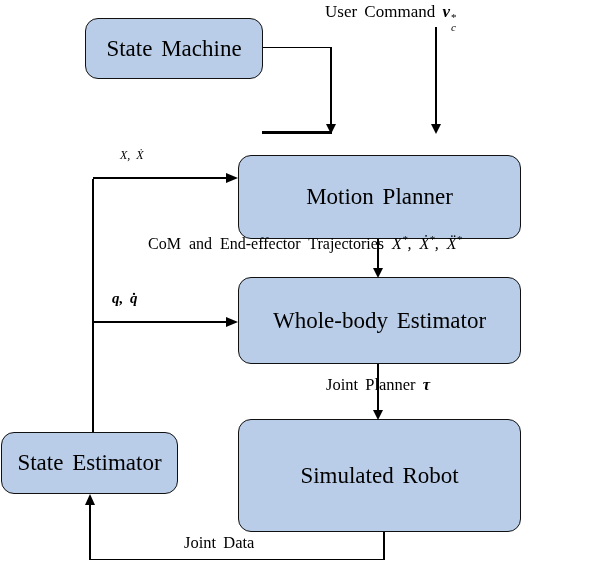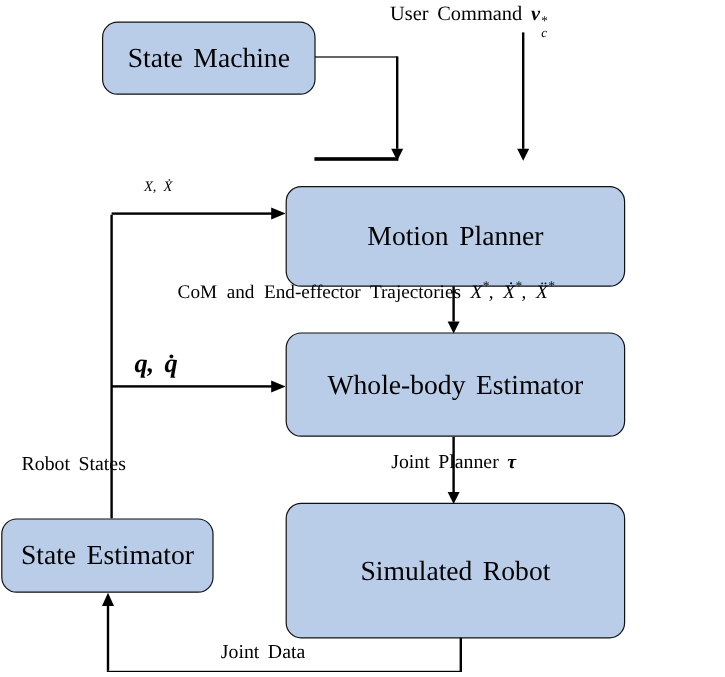--- a/index.html
+++ b/index.html
@@ -96,23 +96,22 @@
 
   <div class="lbl math-i" style="left:120px;top:149px;width:80px;font-size:12px;">X, Ẋ</div>
 
   <div class="lbl" style="left:148px;top:233px;width:460px;font-size:16px;word-spacing:4px;">
     <span>CoM and End-effector Trajectories</span>
     <span class="math-i"><span>X</span><sup>*</sup><span>,</span></span>
     <span class="math-i"><span>Ẋ</span><sup>*</sup><span>,</span></span>
     <span class="math-i"><span>Ẍ</span><sup>*</sup><span></span></span>
   </div>
 
-  <div class="lbl math-b" style="left:112px;top:290px;width:80px;font-size:22px;">q, q̇</div>
+  <div class="lbl math-b" style="left:112px;top:290px;width:80px;font-size:15px;">q, q̇</div>
 
-  <div class="lbl" style="left:18px;top:378px;width:140px;">Robot States</div>
 
   <div class="lbl" style="left:326px;top:376px;width:156px;">
     <span>Joint Planner</span>
     <span class="math-b">τ</span>
   </div>
 
   <div class="lbl" style="left:184px;top:534px;width:125px;">Joint Data</div>
 
 </div>
 

